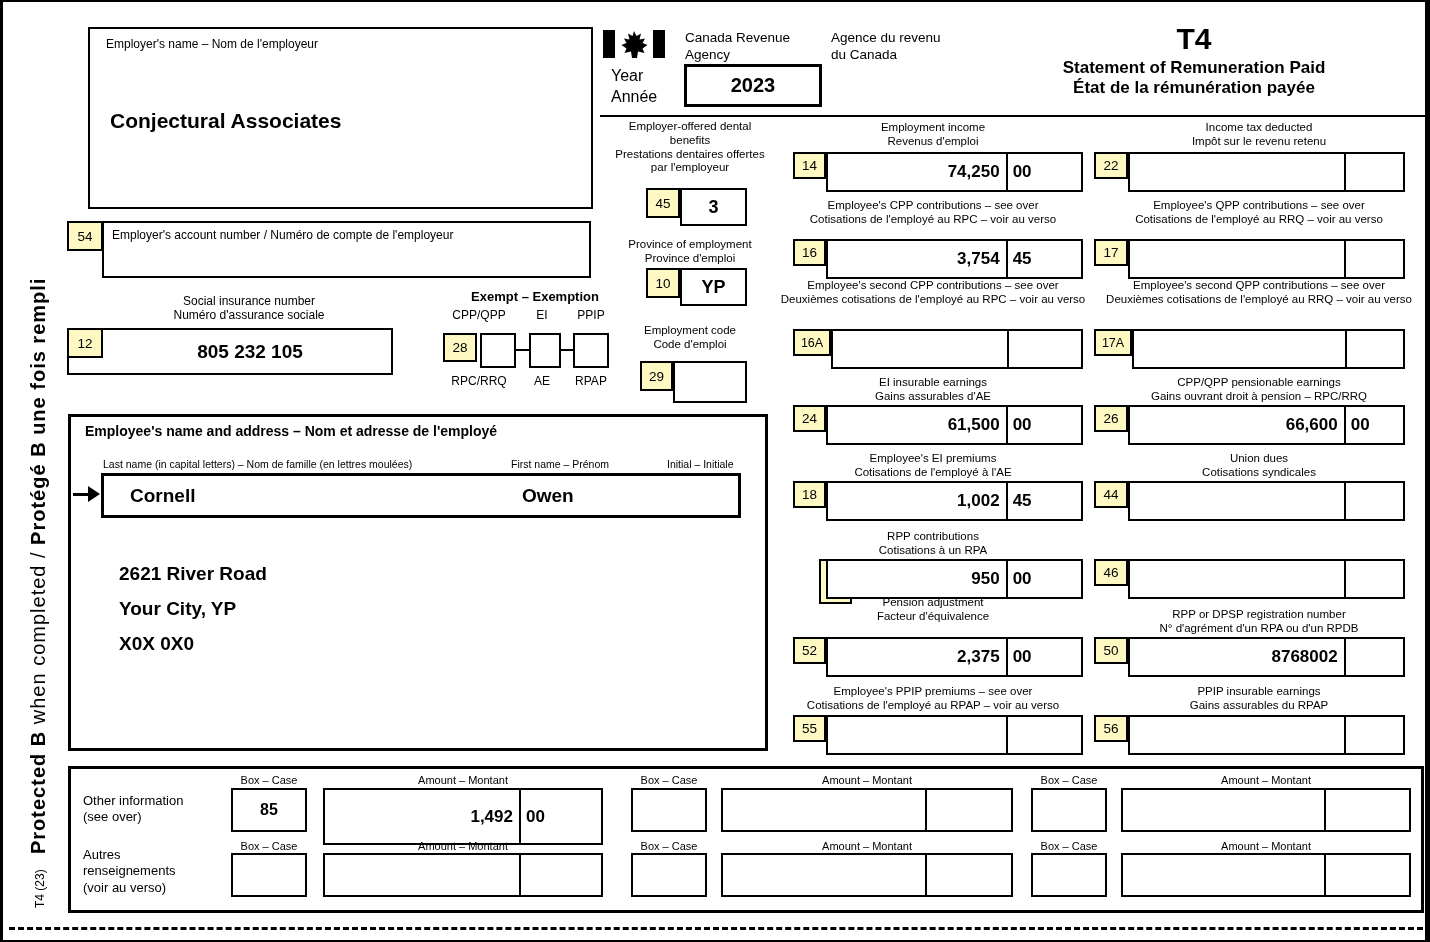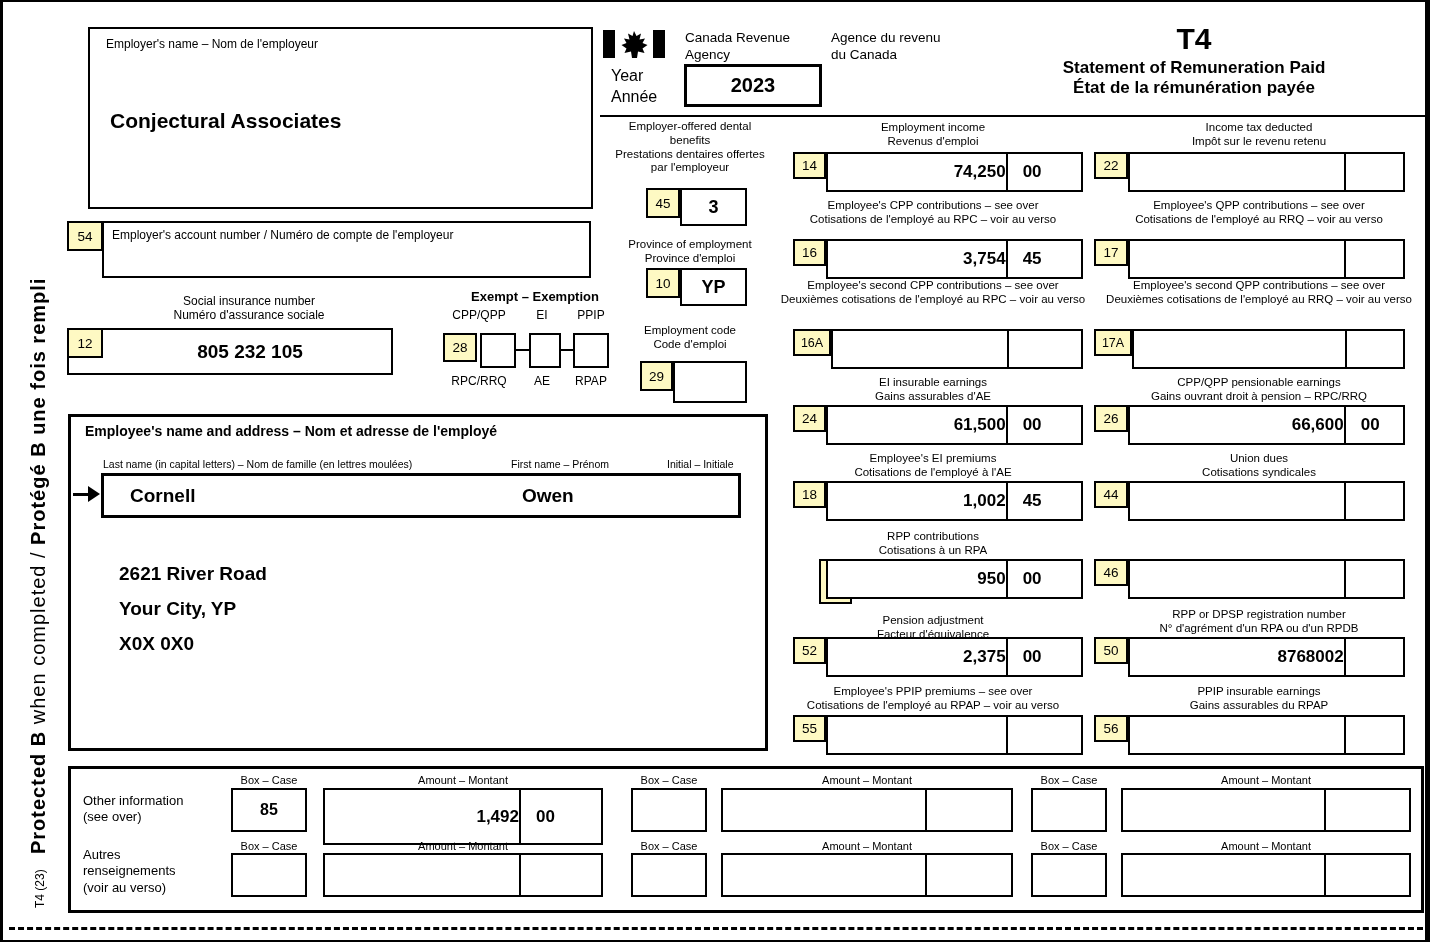--- a/index.html
+++ b/index.html
@@ -9,23 +9,23 @@
   .abs  { position:absolute; }
   .box  { position:absolute; border:2px solid #000; background:#fff; }
   .numbox { position:absolute; border:2px solid #000; background:#fef9c3; display:flex;
             align-items:center; justify-content:center; font-size:13.5px; }
   .chk  { position:absolute; border:2px solid #000; background:#fff; }
   .flabel { position:absolute; font-size:11.5px; line-height:1.2; text-align:center; }
   .slbl { position:absolute; font-size:12px; line-height:1.25; }
   .val  { font-weight:bold; }
   .center { width:100%; height:100%; display:flex; align-items:center; justify-content:center; }
   .amt { display:flex; align-items:stretch; font-weight:bold; font-size:17px; }
-  .amt .dollars { flex:1; display:flex; align-items:center; justify-content:flex-end; }
+  .amt .dollars { flex:1; display:flex; align-items:center; justify-content:flex-end; padding-right:6px; }
   .amt .vdiv { width:2px; background:#000; }
-  .amt .cents { width:29%; display:flex; align-items:center; padding-left:15px; }
+  .amt .cents { width:29%; display:flex; align-items:center; padding-left:5px; }
   .amt .cents.w21 { width:21%; }
   .vtext { position:absolute; transform:rotate(-90deg); transform-origin:0 0; white-space:nowrap; }
   .hline { position:absolute; background:#000; }
   .oi-h { position:absolute; font-size:11px; text-align:center; line-height:1.1; }
   .dashed { position:absolute; border-top:3px dashed #000; }
 </style>
 </head>
 <body>
 
 <div class="form">
@@ -184,21 +184,21 @@
     <div>RPP contributions</div>
     <div>Cotisations à un RPA</div>
   </div>
   <div class="numbox" style="left:816px;top:557px;width:33px;height:45px">20</div>
   <div class="box amt" style="left:823px;top:557px;width:257px;height:40px">
     <div class="dollars">950</div>
       <div class="vdiv"></div>
       <div class="cents">00</div>
   </div>
 
-  <div class="flabel" style="left:775px;top:612px;width:310px">
+  <div class="flabel" style="left:775px;top:594px;width:310px">
     <div>Pension adjustment</div>
     <div>Facteur d'équivalence</div>
   </div>
   <div class="numbox" style="left:790px;top:635px;width:33px;height:27px">52</div>
   <div class="box amt" style="left:823px;top:635px;width:257px;height:40px">
     <div class="dollars">2,375</div>
       <div class="vdiv"></div>
       <div class="cents">00</div>
   </div>
 

